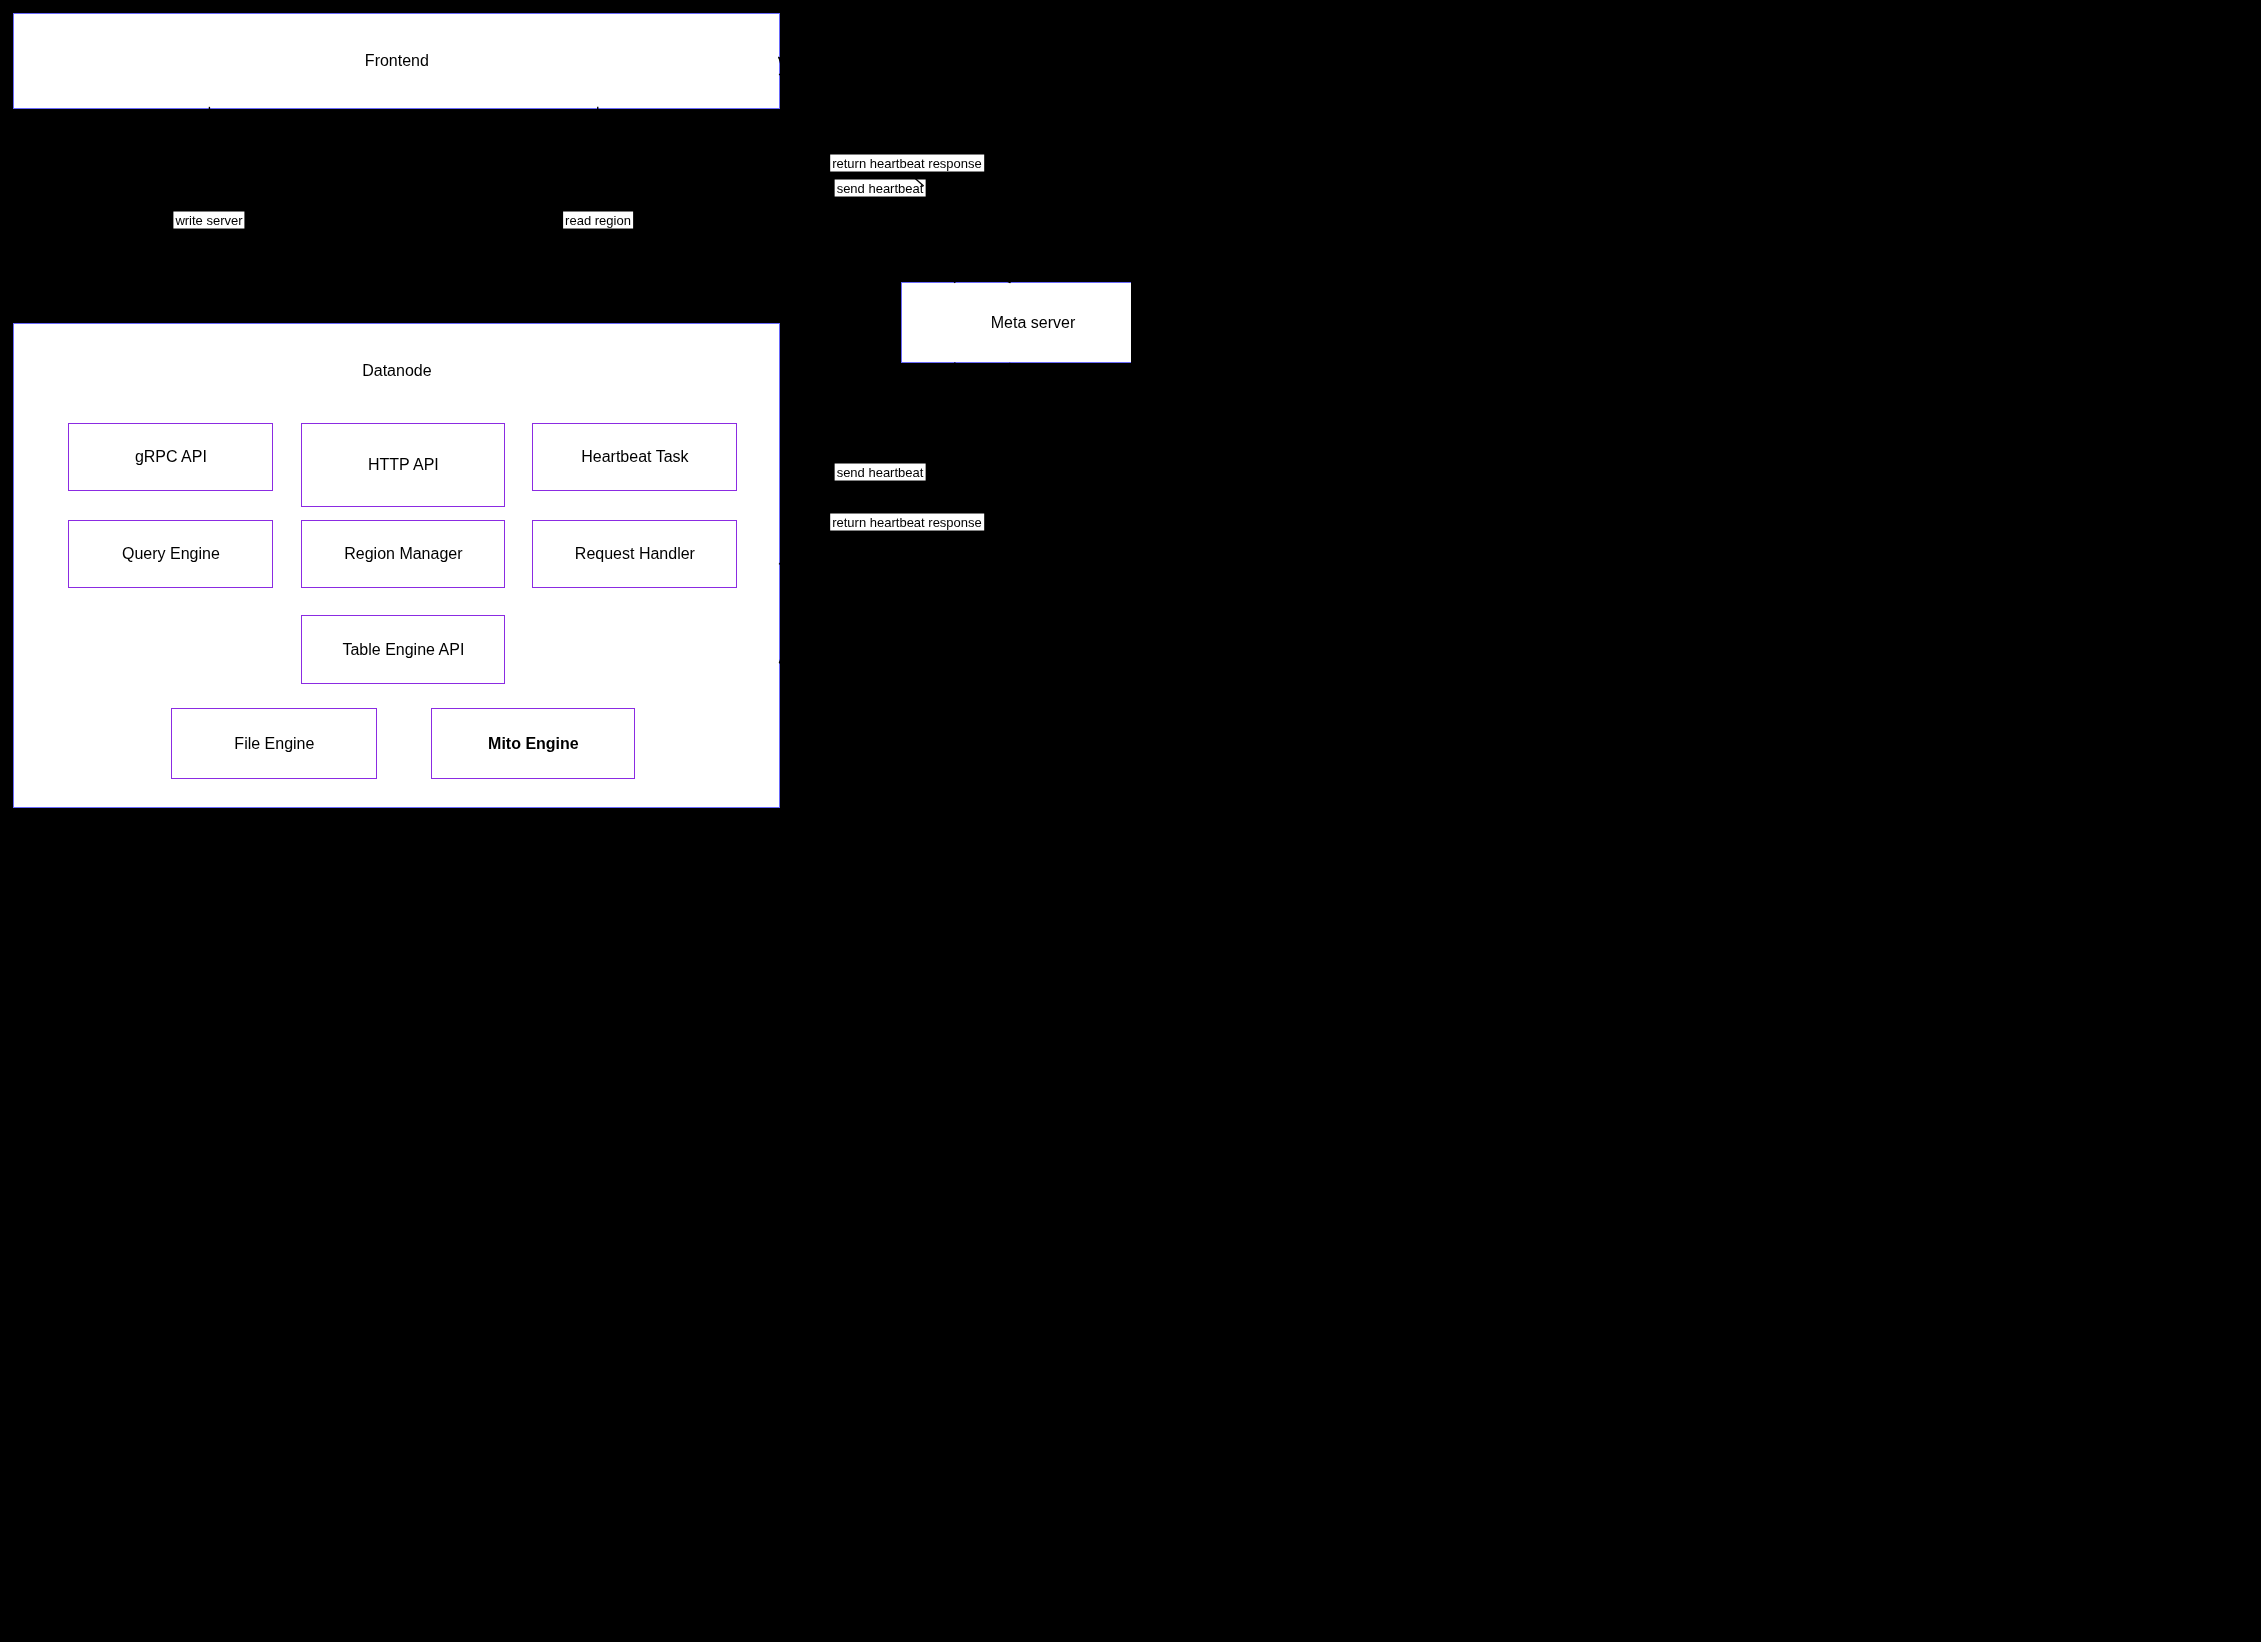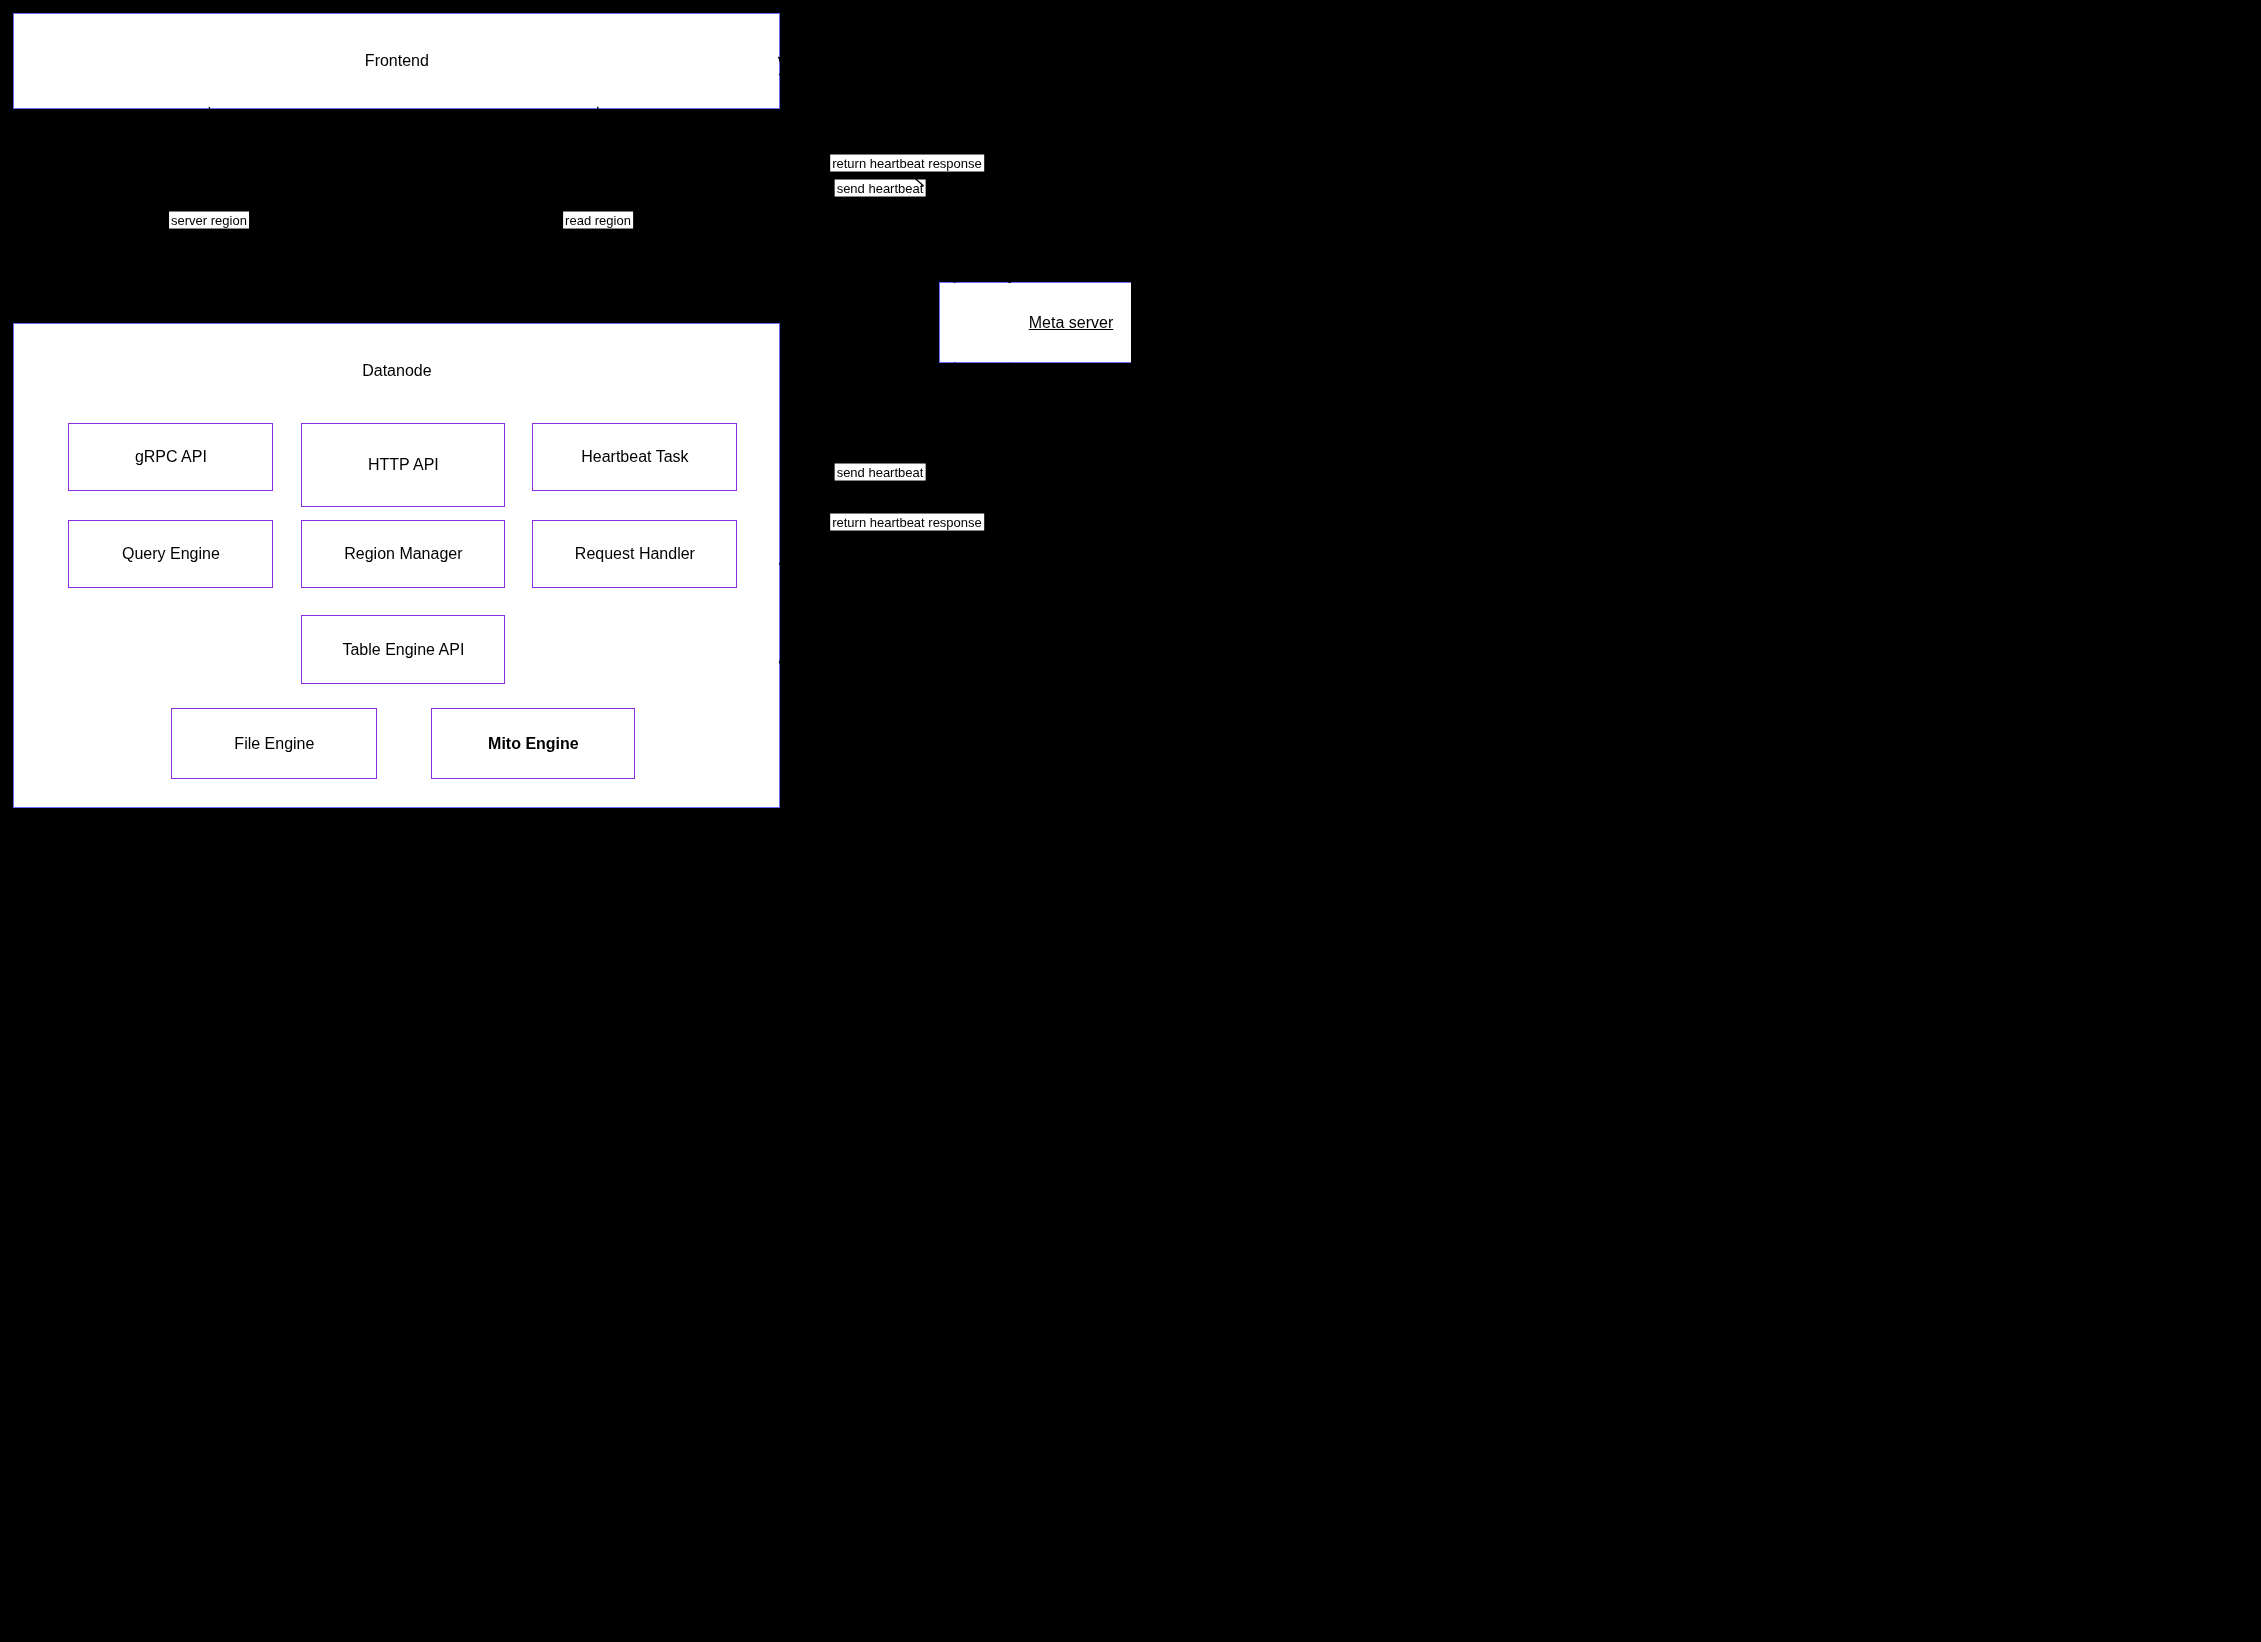--- a/index.html
+++ b/index.html
@@ -59,40 +59,40 @@
         </div>
         <div class="comp" style="left: 157px; top: 384px; width: 206px; height: 71px;">
           <span class="clabel">File Engine</span>
         </div>
         <div class="comp" style="left: 417px; top: 384px; width: 204px; height: 71px; font-weight: bold;">
           <span class="clabel">Mito Engine</span>
         </div>
       </div>
   </div>
 
-  <div class="node center-title" style="left:939px;top:282px;width:264px;height:81px;text-decoration:underline;">
+  <div class="node center-title" style="left:901px;top:282px;width:264px;height:81px;">
     <div class="title">Meta server</div>
   </div>
 
   <svg id="arrows" viewBox="0 0 1682 1222">
     <defs>
       <marker id="ah" markerUnits="userSpaceOnUse" markerWidth="12" markerHeight="10" refX="11" refY="5" orient="auto">
         <polygon points="0,0 12,5 0,10" fill="#000000"></polygon>
       </marker>
     </defs>
   <line x1="311" y1="159" x2="311" y2="479" stroke="#000000" stroke-width="2" marker-end="url(#ah)"></line>
       <line x1="889" y1="159" x2="889" y2="479" stroke="#000000" stroke-width="2" marker-end="url(#ah)"></line>
       <line x1="1159" y1="110" x2="1503" y2="421" stroke="#000000" stroke-width="2" marker-end="url(#ah)"></line>
       <line x1="1421" y1="421" x2="1158" y2="85" stroke="#000000" stroke-width="2" marker-end="url(#ah)"></line>
       <line x1="1159" y1="840" x2="1421" y2="540" stroke="#000000" stroke-width="2" marker-end="url(#ah)"></line>
       <line x1="1503" y1="540" x2="1159" y2="987" stroke="#000000" stroke-width="2" marker-end="url(#ah)"></line>
     </svg>
 
   <div id="edge-labels">
-      <div class="edge-label" style="left: 209px; top: 220px;">server region</div>
+      <div class="edge-label" style="left: 209px; top: 220px;">write server</div>
       <div class="edge-label" style="left: 598px; top: 220px;">read region</div>
       <div class="edge-label" style="left: 907px; top: 163px;">return heartbeat response</div>
       <div class="edge-label" style="left: 880px; top: 188px;">send heartbeat</div>
       <div class="edge-label" style="left: 880px; top: 472px;">send heartbeat</div>
       <div class="edge-label" style="left: 907px; top: 522px;">return heartbeat response</div>
     </div>
 
   <svg id="overlay" viewBox="0 0 1682 1222">
     <line x1="1352" y1="257" x2="1374" y2="277" stroke-width="2" stroke="#000000"></line>
   </svg>

